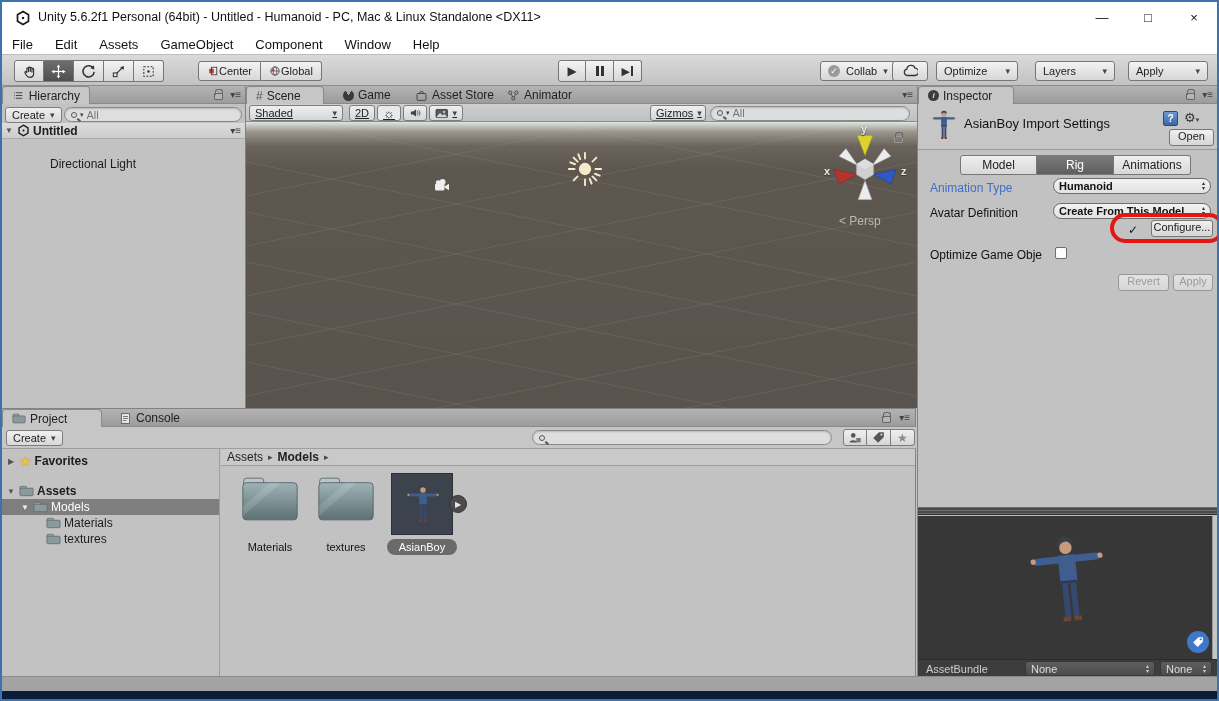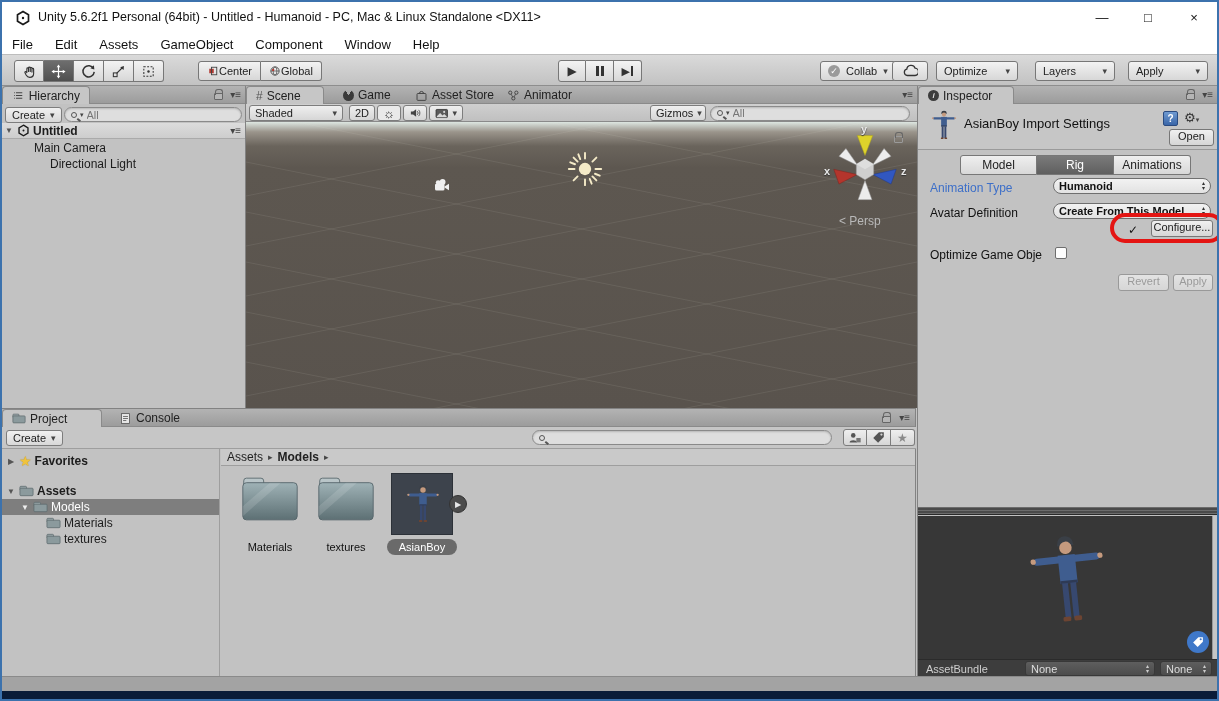--- a/index.html
+++ b/index.html
@@ -35,21 +35,21 @@
   .mag{width:6px;height:6px;border:1.4px solid #555;border-radius:50%;position:relative;flex:none;}
   .mag:after{content:"";position:absolute;left:5px;top:6px;width:4px;height:1.5px;background:#555;transform:rotate(40deg);}
   .searchpill input{border:none;background:transparent;outline:none;font-size:11px;color:#222;width:100%;padding:0;}
   .searchpill input::placeholder{color:#777;opacity:1;}
   .createdd{position:absolute;height:16px;background:linear-gradient(#f0f0f0,#d8d8d8);border:1px solid #7d7d7d;border-radius:3px;display:flex;align-items:center;gap:5px;padding:0 6px;font-size:11px;color:#222;}
   .treerow{position:absolute;left:0;right:0;height:16px;font-size:12px;color:#1c1c1c;display:flex;align-items:center;}
   .tri{font-size:8px;color:#555;width:10px;text-align:center;flex:none;}
   .selrow{background:#7e7e7e;color:#fff;}
   
   .ctrlbar{position:absolute;left:0;top:18px;right:0;height:18px;background:linear-gradient(#cfcfcf,#c0c0c0);border-bottom:1px solid #8a8a8a;}
-  .cbtn{position:absolute;top:1px;height:16px;background:linear-gradient(#efefef,#d6d6d6);border:1px solid #7d7d7d;display:flex;align-items:center;justify-content:center;font-size:11px;color:#222;gap:4px;padding:0 5px;border-radius:3px;}
+  .cbtn{position:absolute;top:1px;height:16px;background:linear-gradient(#efefef,#d6d6d6);border:1px solid #7d7d7d;display:flex;align-items:center;justify-content:center;font-size:11px;color:#222;gap:4px;padding:0 5px;border-radius:3px;text-decoration:underline;}
   .cbtn.pressed{background:#e9e9e9;}
   .viewport{position:absolute;left:0;top:36px;right:0;bottom:0;background:linear-gradient(180deg,#dde6e1 0px,#9a948b 10px,#6a645c 24px,#5d5750 46px,#59534d 100%);overflow:hidden;}
   .persp{position:absolute;color:#b9b9b9;font-size:12px;}
   .axislabel{position:absolute;font-size:11px;font-weight:bold;color:#e8e8e8;text-shadow:0 1px 1px #333;}
   
   .ins-header{position:absolute;left:0;top:18px;right:0;height:46px;background:#c6c6c6;border-bottom:1px solid #9a9a9a;}
   .segbtn{position:absolute;top:0;height:20px;width:77px;background:linear-gradient(#efefef,#d8d8d8);border:1px solid #777;border-left:none;font-size:12px;color:#222;display:flex;align-items:center;justify-content:center;}
   .segbtn.first{border-left:1px solid #777;border-radius:3px 0 0 3px;}
   .segbtn.last{border-radius:0 3px 3px 0;}
   .segbtn.active{background:linear-gradient(#7a7a7a,#5f5f5f);color:#fff;}
@@ -353,23 +353,20 @@
       <input placeholder="All" style="">
     </div>
     <div class="treerow" style="top:37px;height:16px;background:linear-gradient(#dcdcdc,#cdcdcd);border-bottom:1px solid #aaa;font-weight:bold">
       <span class="tri" style="margin-left:2px">▼</span>
       <svg width="13" height="13" style="margin:0 3px">
           <use href="#sym-unity"></use>
         </svg>
       <span>Untitled</span>
       <span class="panelmenu" style="right:4px;top:2px;position:absolute;font-weight:normal"><span>▾</span><span>≡</span></span>
     </div>
-    <div class="treerow" style="top:54px">
-      <span style="margin-left:32px">Main Camera</span>
-    </div>
     <div class="treerow" style="top:70px">
       <span style="margin-left:48px">Directional Light</span>
     </div>
   </div>
 
   <div class="abs panel" style="left:244px;top:84px;width:671px;height:322px">
     <div class="tabbar">
       <div class="tab active" style="left:0;width:78px">
         <span class="glyph" style="font-size:12px;color:#555">#</span>
         <span>Scene</span>

